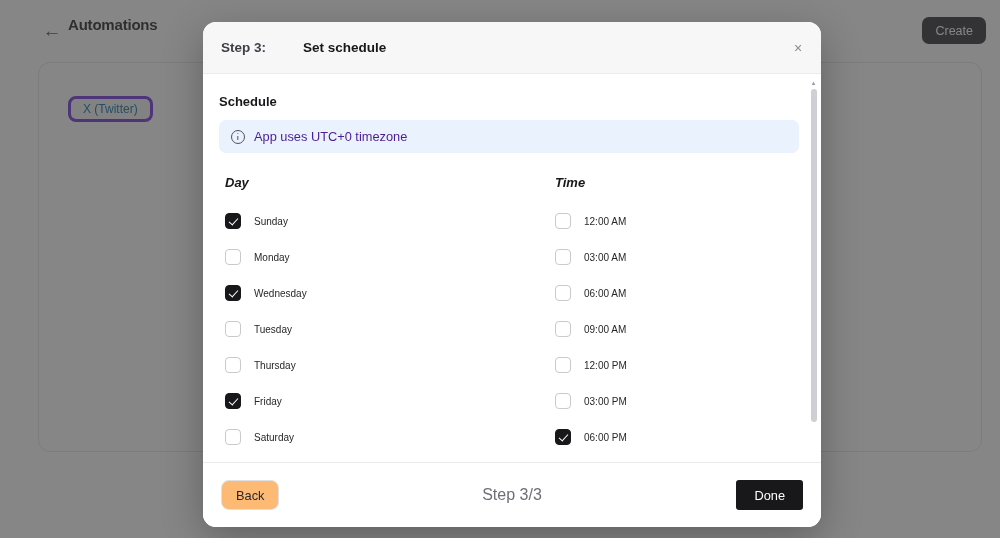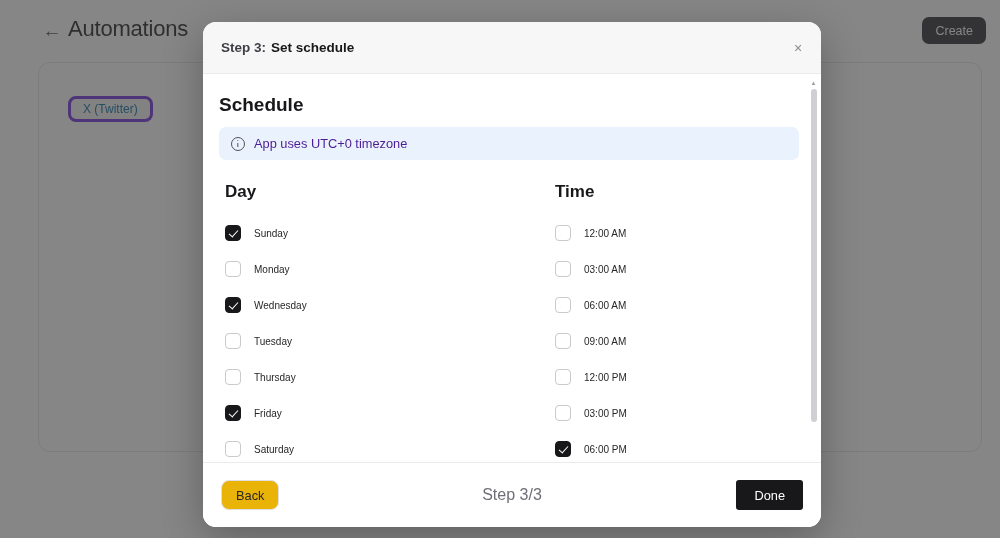--- a/index.html
+++ b/index.html
@@ -37,22 +37,22 @@
     color: #3f3f46;
     font-size: 19px;
     line-height: 22px;
     text-align: center;
   }
 
   .page-title {
     position: absolute;
     left: 68px;
     top: 16px;
-    font-size: 22px;
-    font-weight: normal;
+    font-size: 15px;
+    font-weight: bold;
     color: #18181b;
     letter-spacing: -0.2px;
   }
 
   .create-button {
     position: absolute;
     right: 14px;
     top: 17px;
     height: 27px;
     padding: 11px 13px;
@@ -116,20 +116,21 @@
 
   .modal-header {
     position: relative;
     height: 52px;
     flex: 0 0 52px;
     background: #f7f7f8;
     border-bottom: 1px solid #ebebed;
     display: flex;
     align-items: center;
     padding: 0 18px;
+    gap: 32px;
   }
 
   .step-label {
     font-size: 13.5px;
     font-weight: bold;
     color: #3f3f46;
   }
 
   .step-title {
     font-size: 13.5px;
@@ -163,21 +164,21 @@
   }
 
   .scroll-region {
     position: absolute;
     left: 0; top: 0; right: 0; bottom: 0;
     padding: 20px 22px 0 16px;
     overflow: hidden;
   }
 
   .section-heading {
-    font-size: 19px;
+    font-size: 13px;
     font-weight: bold;
     color: #18181b;
     margin-left: 0;
     margin-bottom: 11px;
   }
 
   .info-banner {
     height: 33px;
     background: #e9f2fd;
     border-radius: 7px;
@@ -223,25 +224,26 @@
     color: #4c1d95;
   }
 
   .columns {
     display: flex;
   }
   .col-day { width: 330px; flex: 0 0 330px; }
   .col-time { flex: 1 1 auto; }
 
   .col-heading {
-    font-size: 17px;
+    font-size: 13px;
     font-weight: bold;
     color: #18181b;
     margin-bottom: 13px;
     padding-left: 6px;
+    font-style: italic;
   }
 
   .check-row {
     display: flex;
     align-items: center;
     height: 36px;
     padding-left: 6px;
   }
 
   .checkbox {
@@ -312,21 +314,21 @@
     display: flex;
     align-items: center;
     padding: 0 18px;
     position: relative;
     background: #ffffff;
   }
 
   .back-button {
     height: 30px;
     padding: 0 14px;
-    background: #eab308;
+    background: #fdba74;
     border: 1px solid #e0e0e4;
     border-radius: 8px;
     font-size: 12.8px;
     color: #27272a;
     font-family: "Liberation Sans", sans-serif;
     cursor: pointer;
   }
 
   .step-counter {
     position: absolute;

